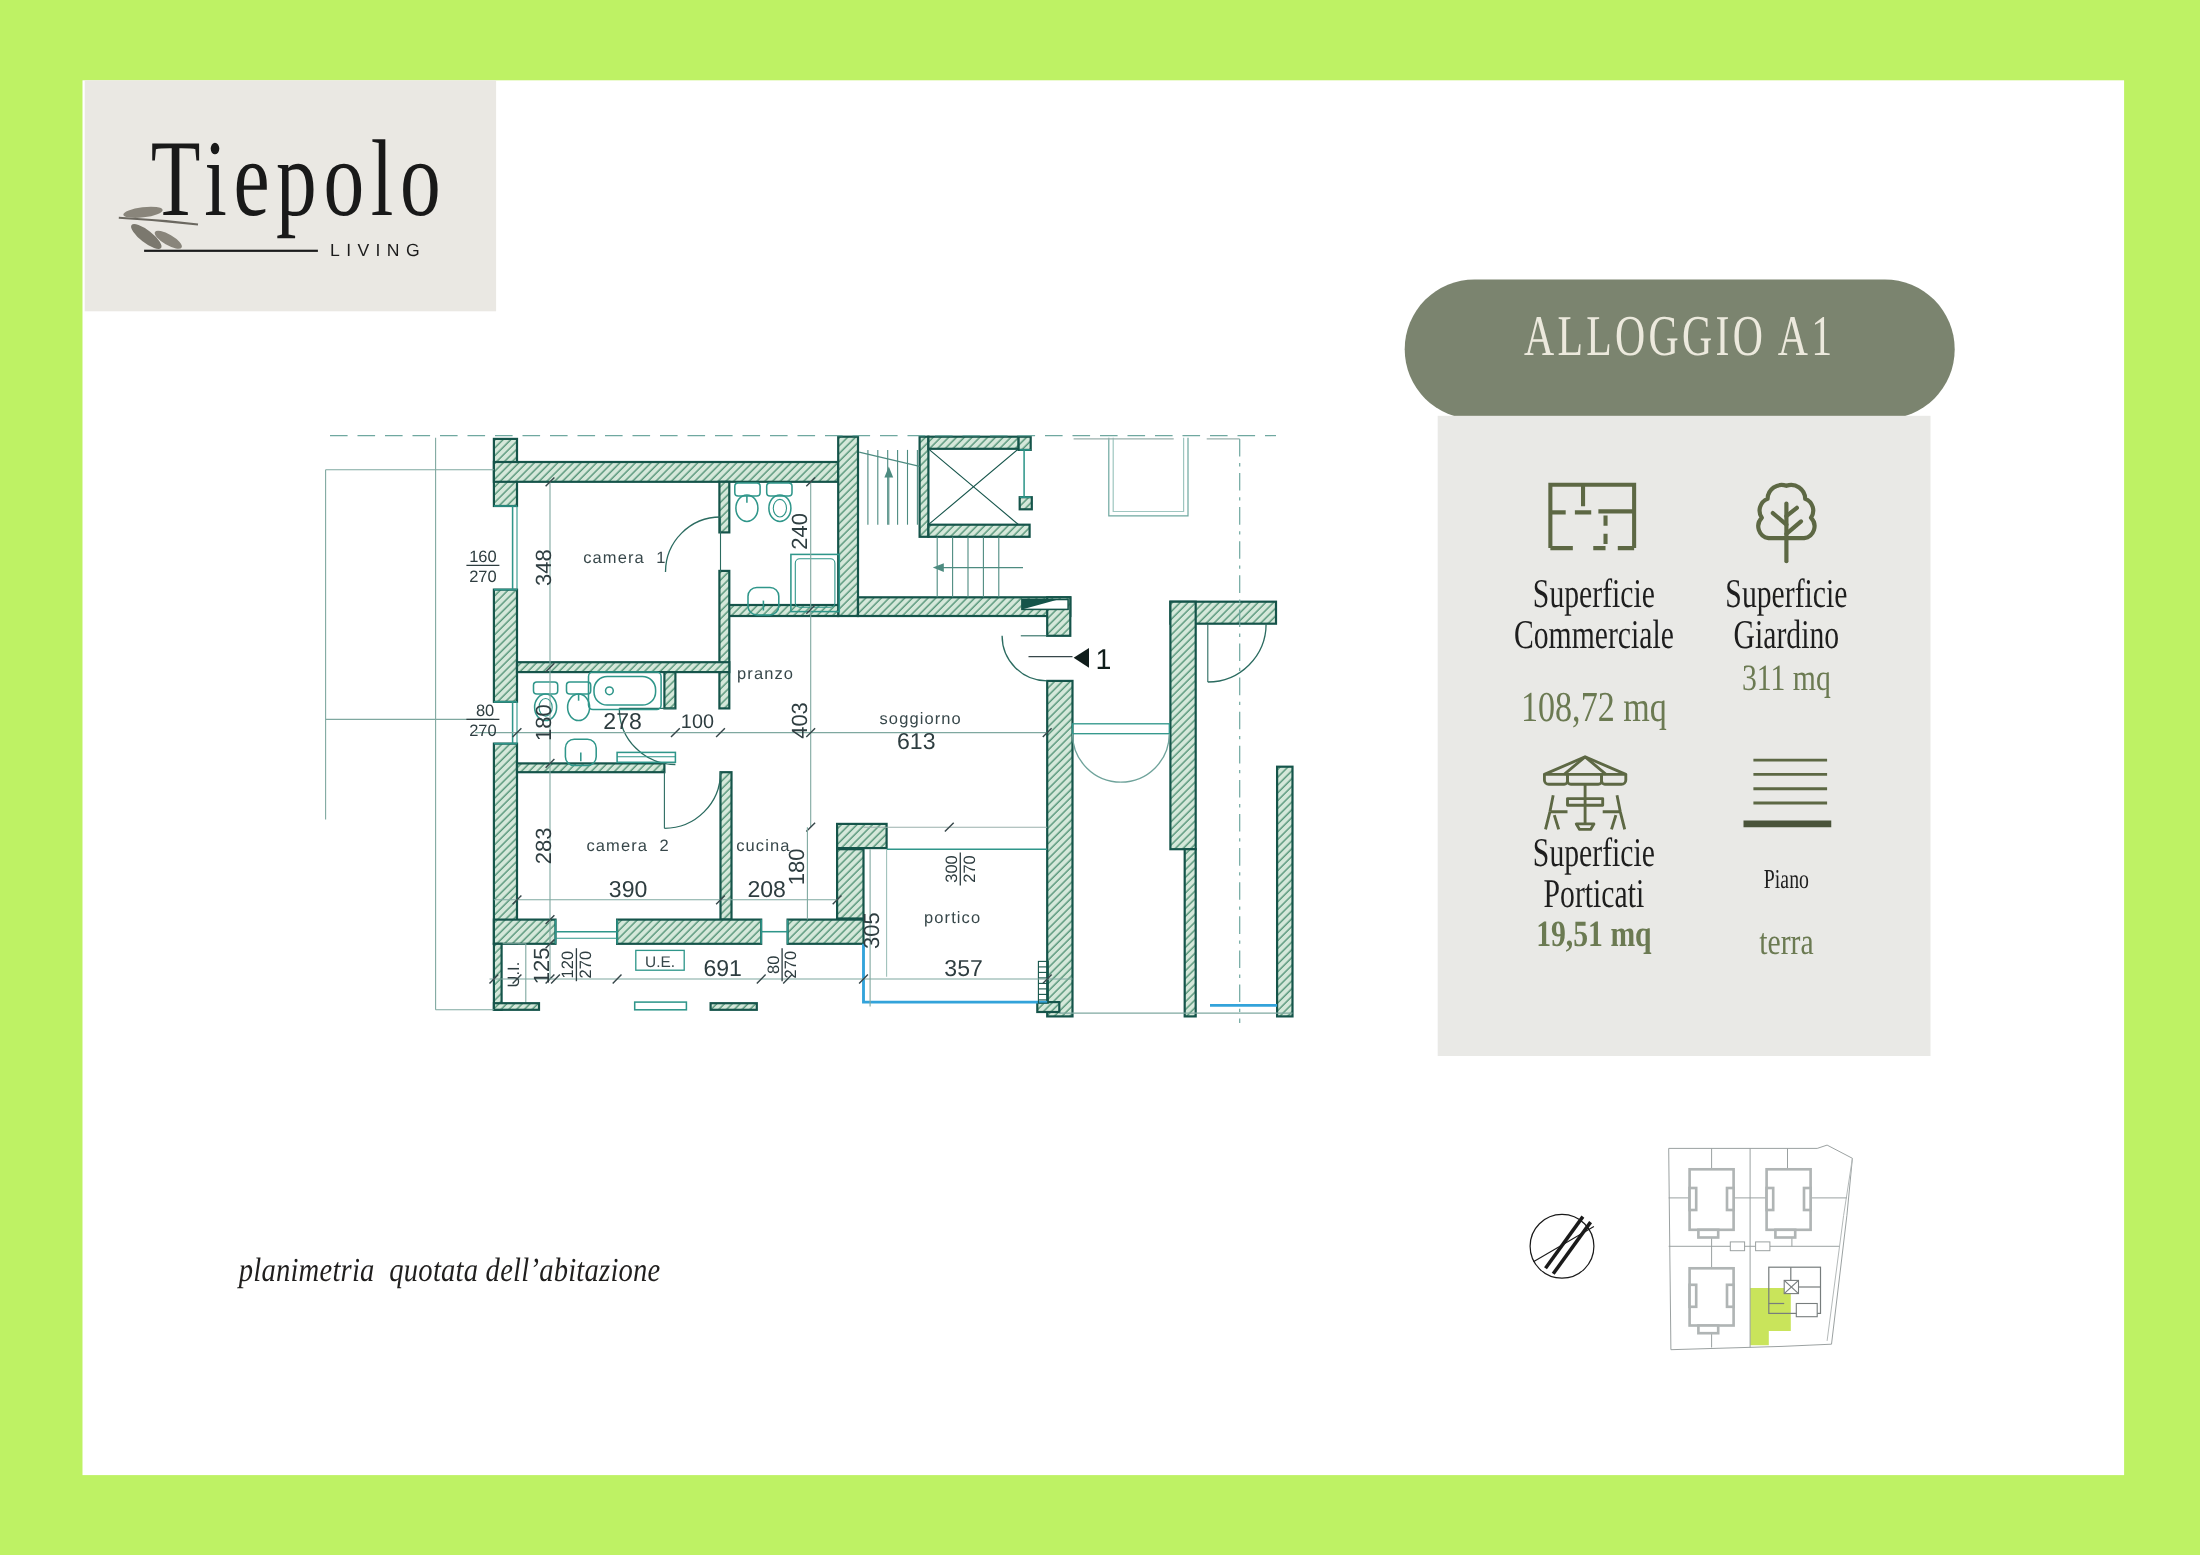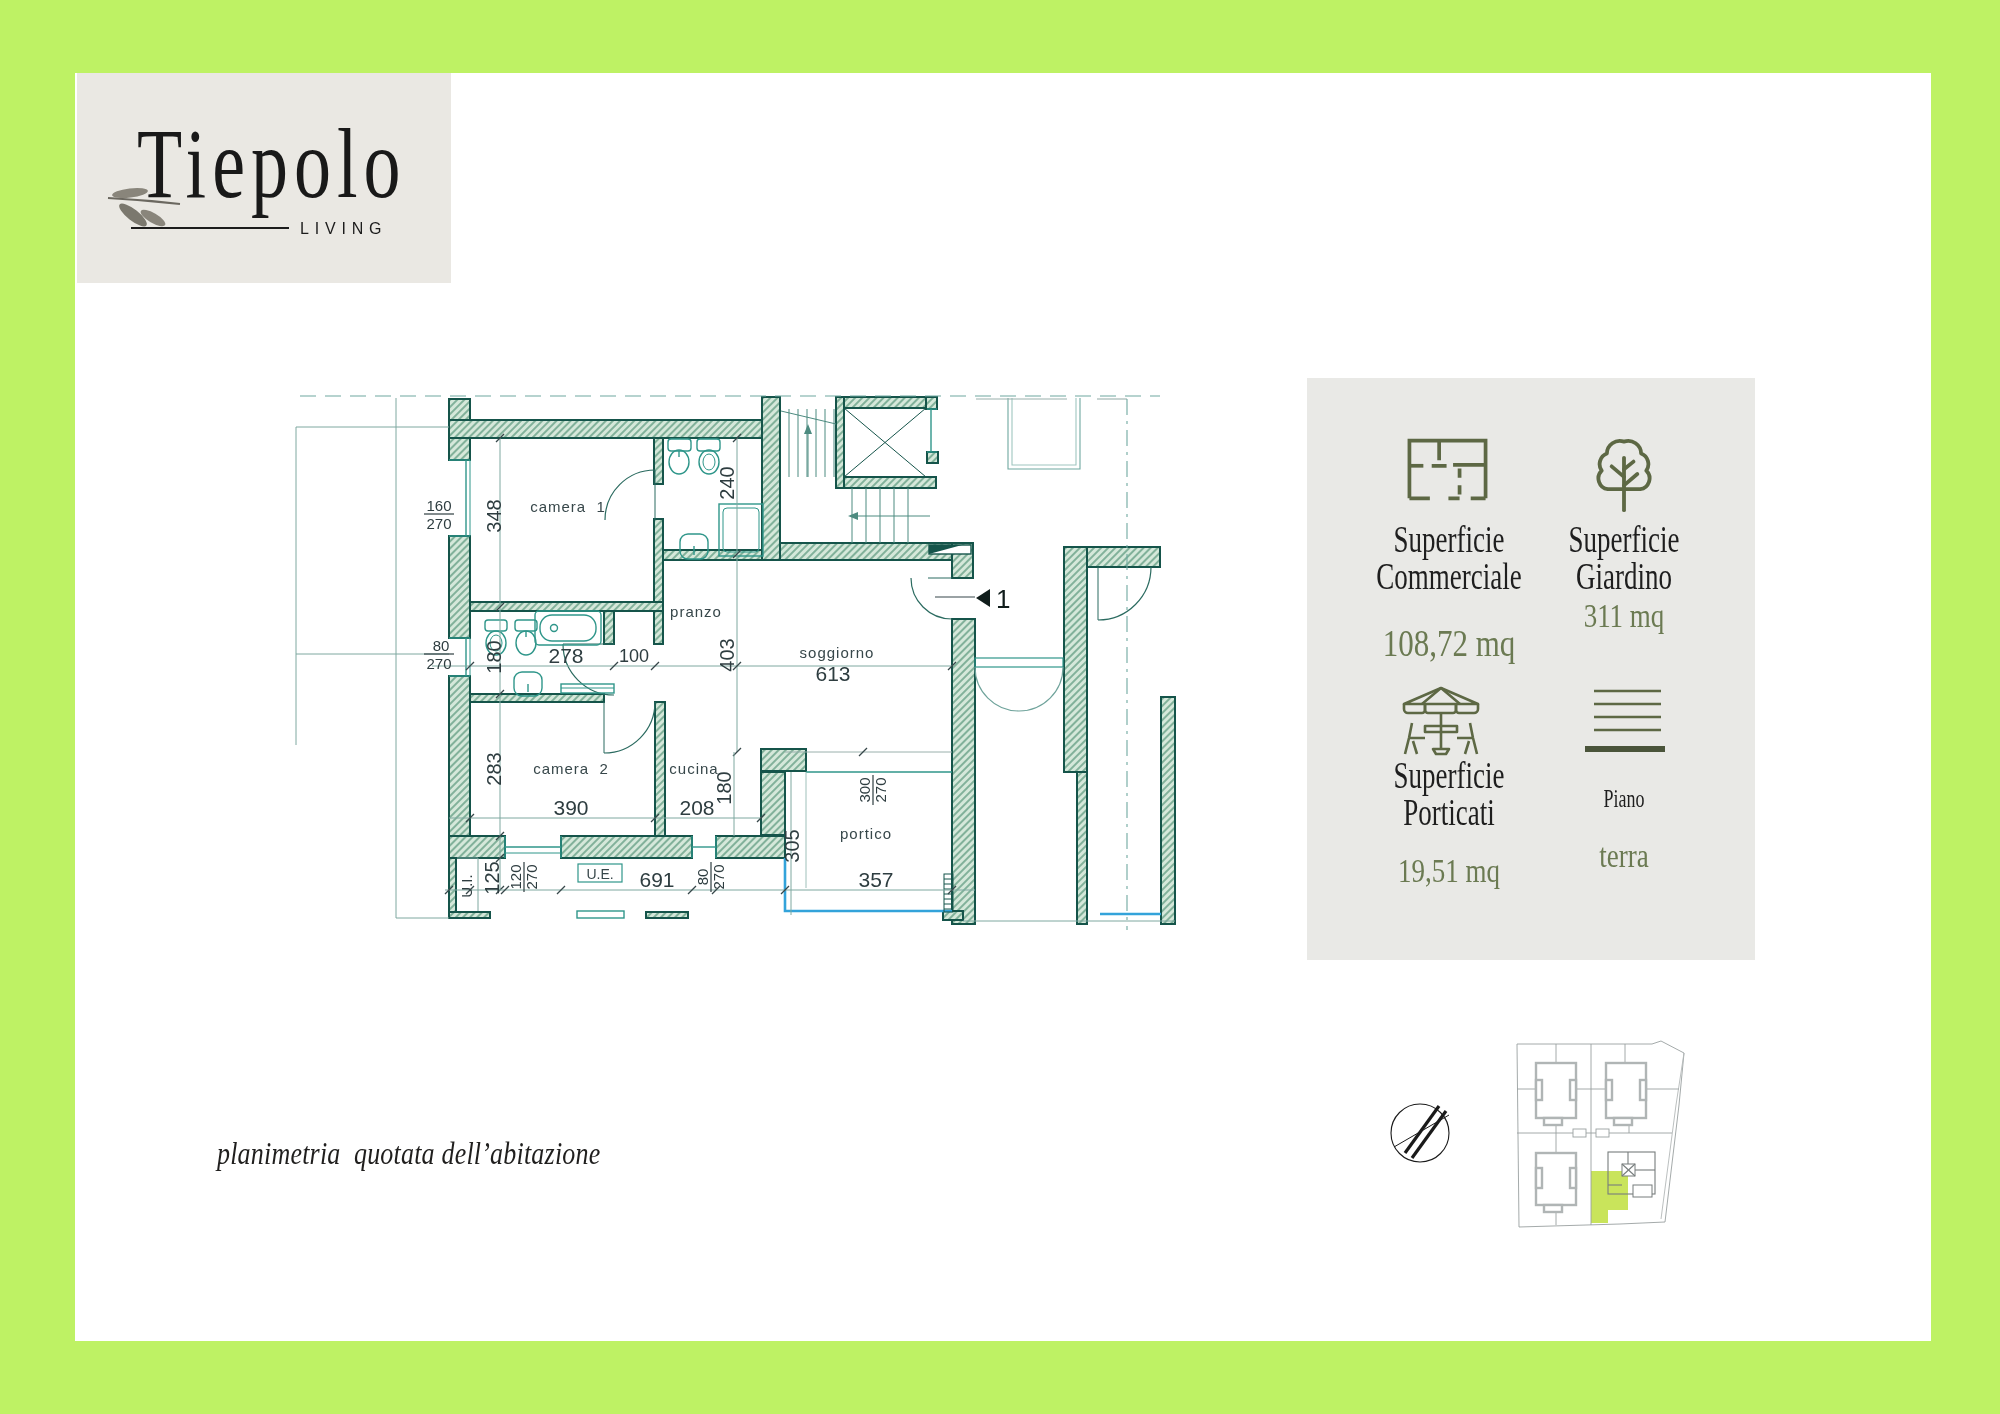--- a/index.html
+++ b/index.html
@@ -21,20 +21,21 @@
   <path d="M 8 16 Q 45 18 80 22" stroke="#6b6860" stroke-width="1.8" fill="none"></path>
   <ellipse cx="30" cy="11" rx="18" ry="4.6" fill="#89857b" transform="rotate(-7 30 11)"></ellipse>
   <ellipse cx="33" cy="33" rx="17" ry="5.6" fill="#7b786e" transform="rotate(38 33 33)"></ellipse>
   <ellipse cx="53" cy="36" rx="14" ry="4.8" fill="#89857b" transform="rotate(30 53 36)"></ellipse>
 </svg>
 
 <div class="abs" style="left:131px;top:227px;width:158px;height:2px;background:#1c1c1c;"></div>
 
 <div class="abs" style="left:300px;top:220px;color:#1c1c1c;font-family:'Liberation Sans',sans-serif;font-size:16px;letter-spacing:5.8px;">LIVING</div>
 
+<div class="abs" style="left:1277px;top:254px;width:500px;height:127px;border-radius:64px;background:#7b846f;color:#ece9dd;text-align:center;"><span class="sy" style="font-size:38px;letter-spacing:3px;line-height:127px;">ALLOGGIO A1</span></div>
 
 <div class="abs" style="left:1307px;top:378px;width:448px;height:582px;background:#e9e9e6;"></div>
 
 <svg class="abs" style="left:1404px;top:437px;" width="87" height="65" viewBox="0 0 90 70">
  <g stroke="#5d6844" stroke-width="4" fill="none">
   <path d="M 4 66 L 4 4 L 86 4 L 86 66"></path>
   <path d="M 4 66 L 26 66 M 46 66 L 58 66 M 70 66 L 86 66"></path>
   <path d="M 36 4 L 36 25 M 28 31 L 44 31"></path>
   <path d="M 4 31 L 19 31"></path>
   <path d="M 51 30 L 86 30 M 58 34 L 58 44 M 58 52 L 58 62"></path>
@@ -69,21 +70,21 @@
   <line x1="41" y1="30" x2="41" y2="66"></line>
   <path d="M 33 66 L 49 66 L 46 71 L 36 71 Z"></path>
   <rect x="25" y="43" width="32" height="6"></rect>
   <path d="M 12 40 L 9 55 M 9 55 L 25 55 M 9 55 L 5 71 M 13 58 L 17 71"></path>
   <path d="M 70 40 L 73 55 M 73 55 L 57 55 M 73 55 L 77 71 M 69 58 L 65 71"></path>
  </g>
 </svg>
 
 <div class="abs" style="left:1337px;top:772px;width:224px;text-align:center;font-size:27px;color:#1e1e1e;line-height:27px;"><span class="sy">Superficie<br>Porticati</span></div>
 
-<div class="abs" style="left:1337px;top:858px;width:224px;text-align:center;font-size:27px;color:#6b7a52;"><span class="sy" style="transform:scaleY(1.25);">19,51 mq</span></div>
+<div class="abs" style="left:1337px;top:836px;width:224px;text-align:center;font-size:27px;color:#6b7a52;font-weight:bold;"><span class="sy" style="transform:scaleY(1.25);">19,51 mq</span></div>
 
 <svg class="abs" style="left:1583px;top:687px;" width="82" height="70" viewBox="0 0 82 70">
  <g stroke="#5d6844" stroke-width="2.6" fill="none">
   <line x1="11" y1="4" x2="78" y2="4"></line>
   <line x1="11" y1="17" x2="78" y2="17"></line>
   <line x1="11" y1="30" x2="78" y2="30"></line>
   <line x1="11" y1="43" x2="78" y2="43"></line>
  </g>
  <line x1="2" y1="62" x2="82" y2="62" stroke="#4a543a" stroke-width="6"></line>
 </svg>

